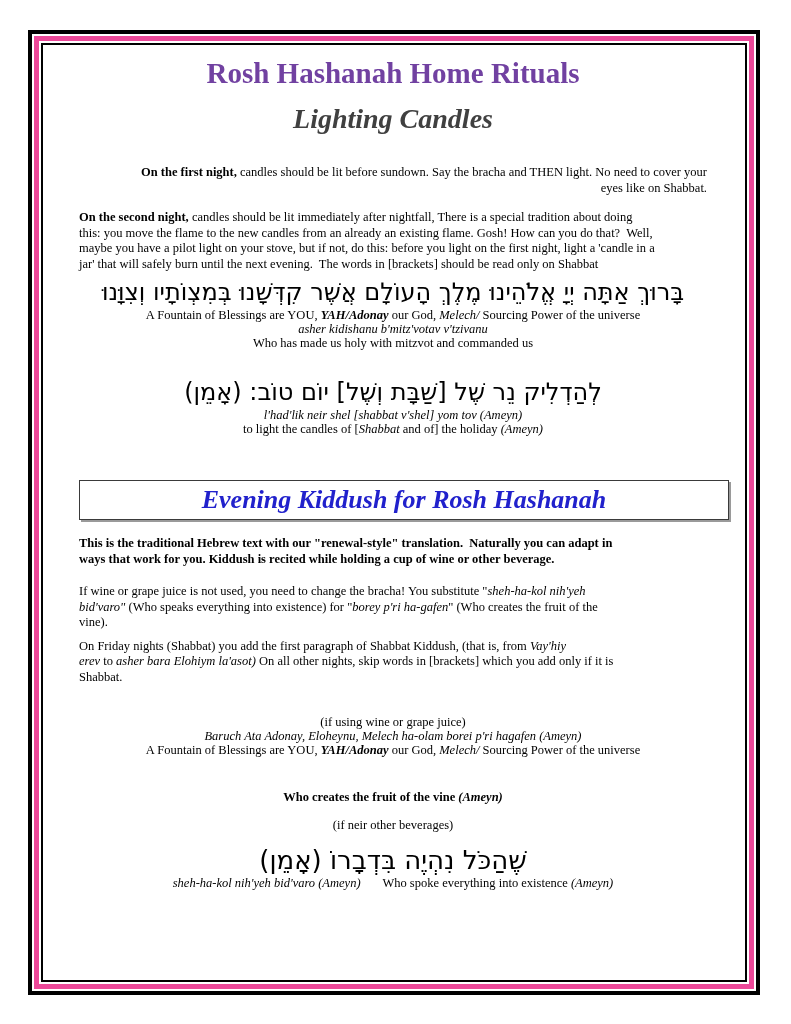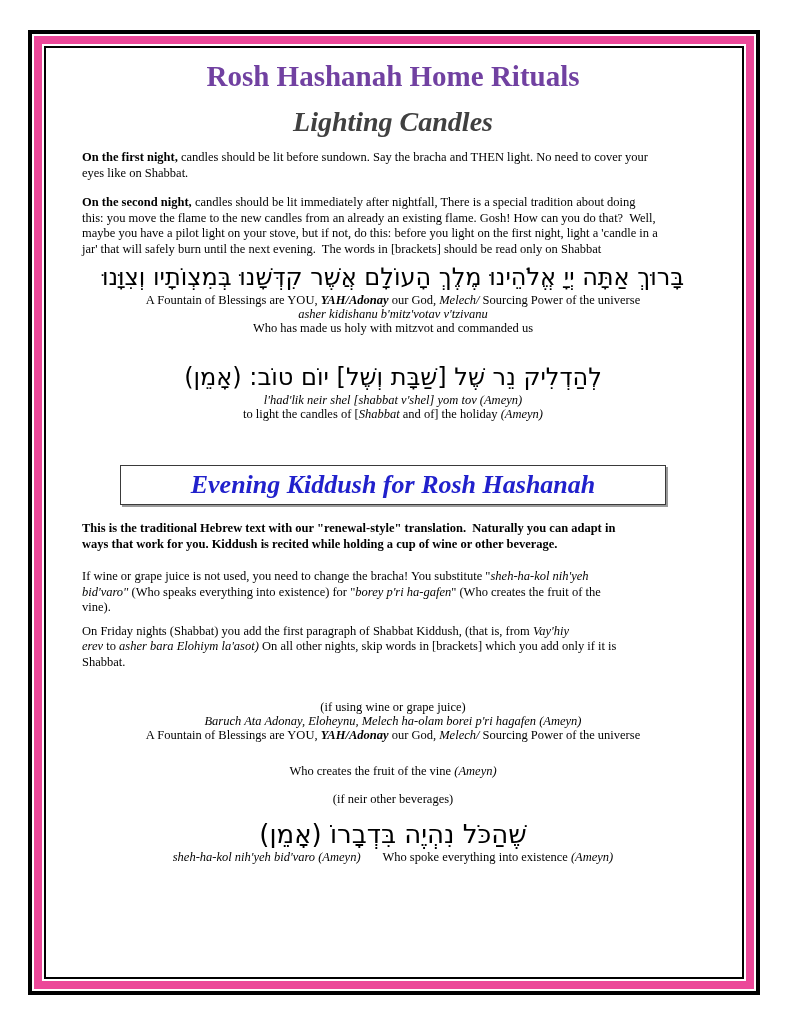--- a/index.html
+++ b/index.html
@@ -2,59 +2,59 @@
 <html><head>
 <meta charset="utf-8">
 <style>
   html,body{margin:0;padding:0;}
   body{
     width:791px;height:1024px;background:#ffffff;position:relative;
     font-family:"Liberation Serif","DejaVu Serif",serif;color:#000;
   }
   .frame{position:absolute;left:28px;top:30px;width:732px;height:965px;
     border:4px solid #000;padding:2px;box-sizing:border-box;}
-  .frame-mid{border:8px solid #ec4899;padding:2px;width:100%;height:100%;box-sizing:border-box;}
+  .frame-mid{border:5px solid #ec4899;padding:2px;width:100%;height:100%;box-sizing:border-box;}
   .frame-inner{border:2px solid #000;width:100%;height:100%;box-sizing:border-box;overflow:hidden;}
   .content{padding:12px 38px 0 36px;}
   .doc-title{
     text-align:center;font-size:29px;font-weight:bold;line-height:32px;margin:0;
   }
   .section-heading{
     text-align:center;font-size:28px;font-weight:bold;font-style:italic;line-height:31px;margin:14px 0 0 0;
   }
   .para{
     font-size:12.5px;line-height:15.5px;margin:0;white-space:pre;
   }
-  .p1{margin-top:13px;}
+  .p1{margin-top:31px;text-align:right;}
   .p2{margin-top:14px;}
   .center{text-align:center;}
   .hebrew{
     direction:rtl;text-align:center;font-family:"DejaVu Sans",sans-serif;
     font-size:24px;line-height:32px;white-space:nowrap;
   }
   .heb1{margin-top:4px;}
   .heb2{margin-top:26px;}
   .heb3{margin-top:8px;}
   .heb4{margin-top:12px;font-size:26px;}
   .small-line{font-size:12.5px;line-height:14px;white-space:pre;}
   .i{font-style:italic;}
   .b{font-weight:bold;}
   .bi{font-weight:bold;font-style:italic;}
   .box-heading{
-    width:546px;margin:44px auto 16px auto;border:1px solid #3a3a3a;
+    width:650px;margin:44px auto 16px auto;border:1px solid #3a3a3a;
     box-shadow:2px 2px 0 #9a9a9a;box-sizing:border-box;height:40px;
     display:flex;align-items:center;justify-content:center;
   }
   .box-heading .txt{font-size:26px;font-weight:bold;font-style:italic;line-height:30px;}
   .intro{margin-top:14px;}
   .subst{margin-top:17px;}
   .friday{margin-top:8px;}
   .note{margin-top:30px;}
   .note2{margin-top:14px;}
-  .vine-line{margin-top:22px;}
+  .vine-line{margin-top:33px;font-weight:bold;}
 </style>
 </head>
 <body>
 
 <div class="frame">
  <div class="frame-mid">
   <div class="frame-inner">
    <div class="content">
 
     <h1 class="doc-title" style="color:#7141A1;">Rosh Hashanah Home Rituals</h1>

